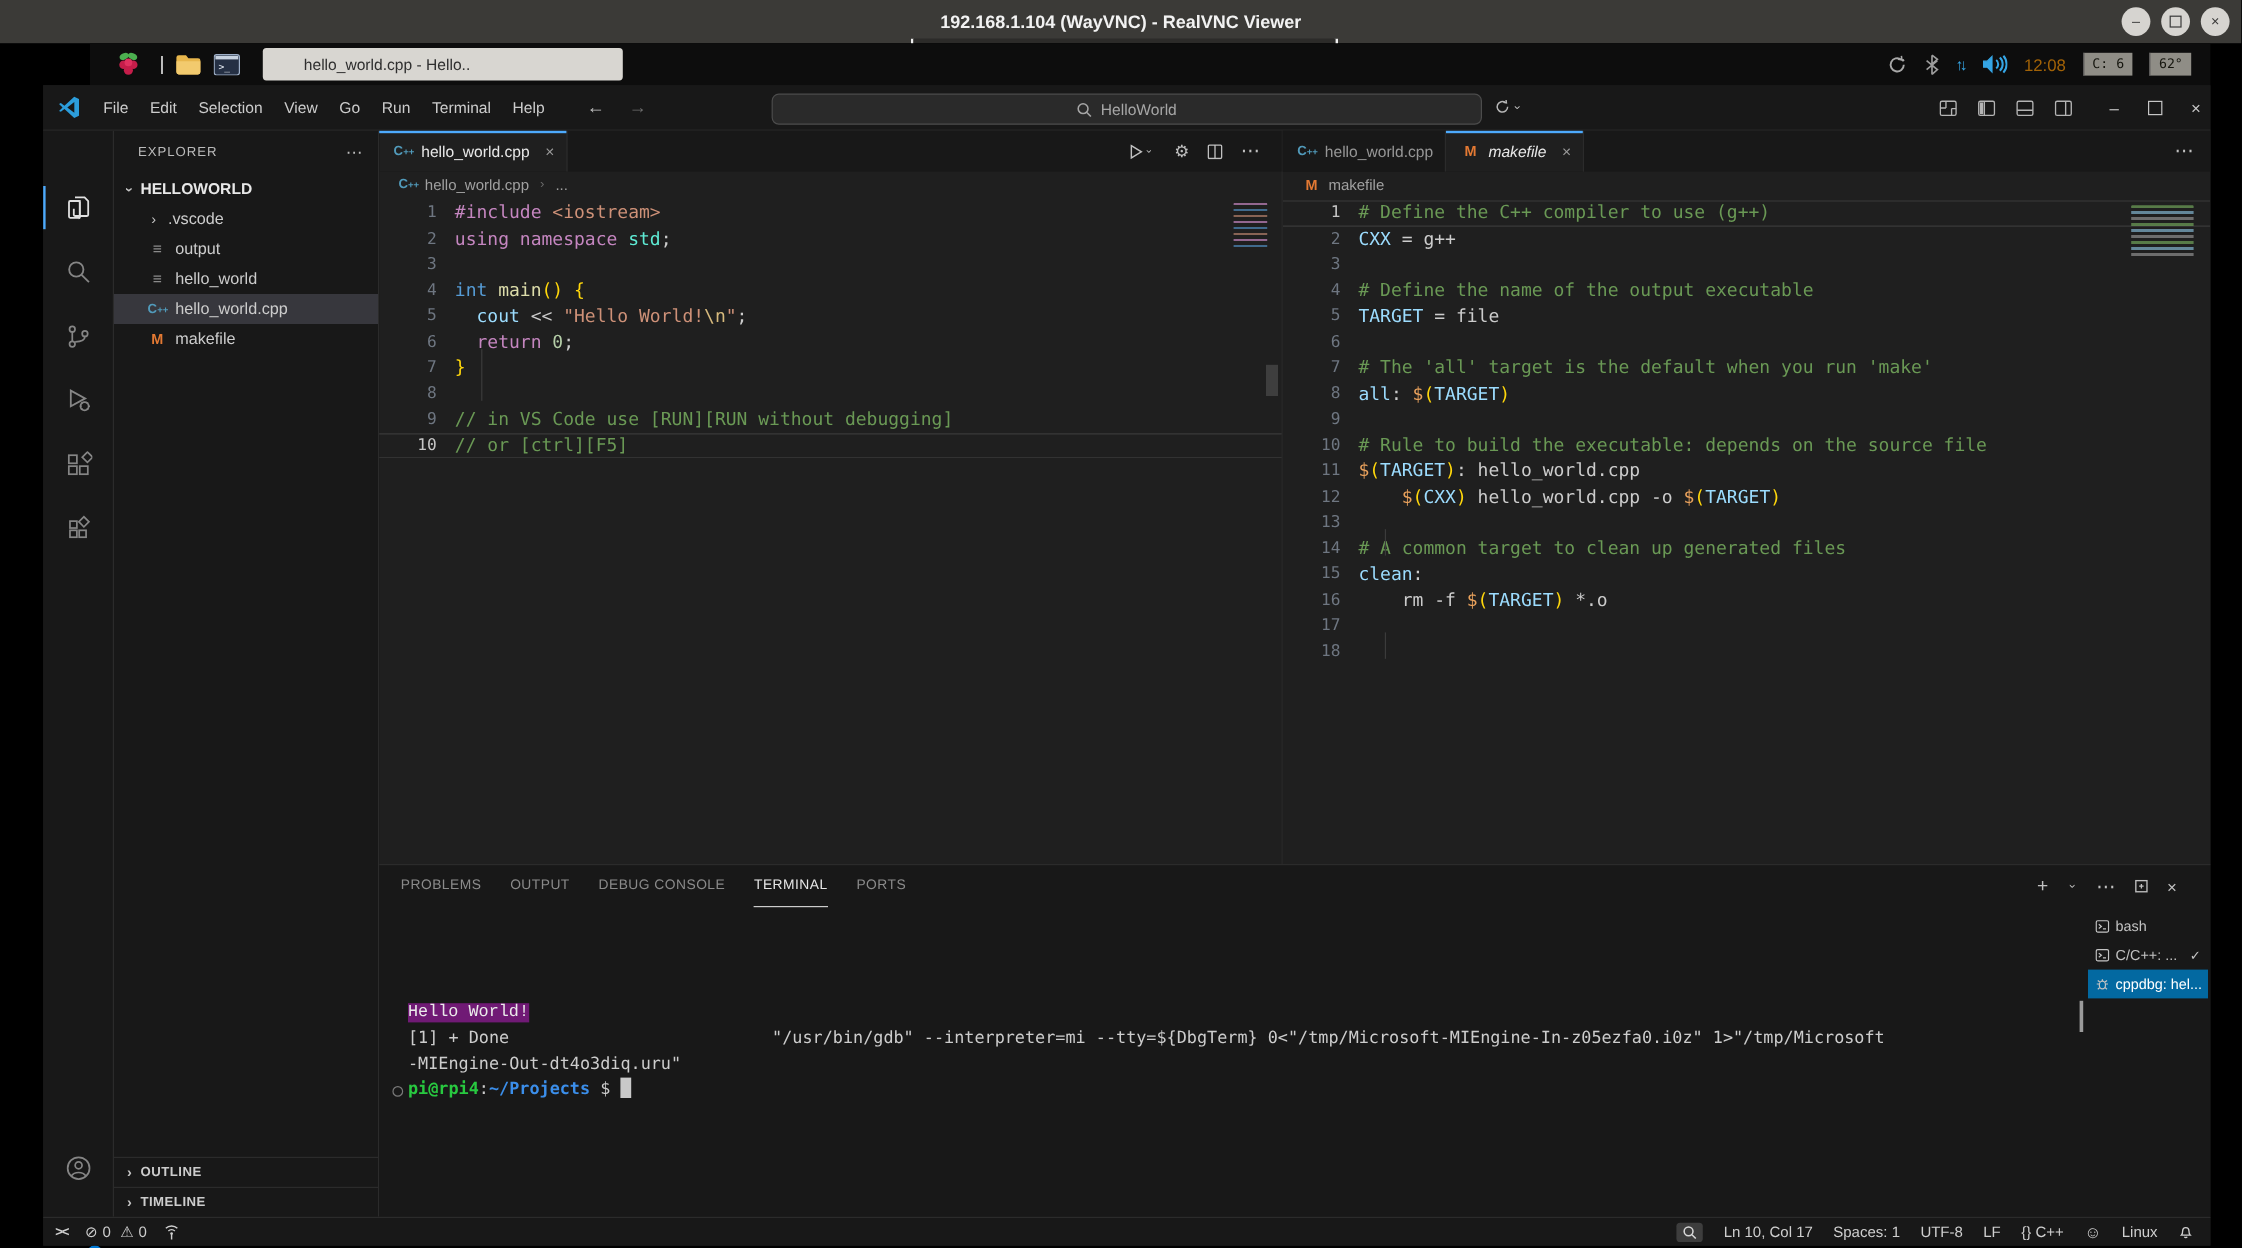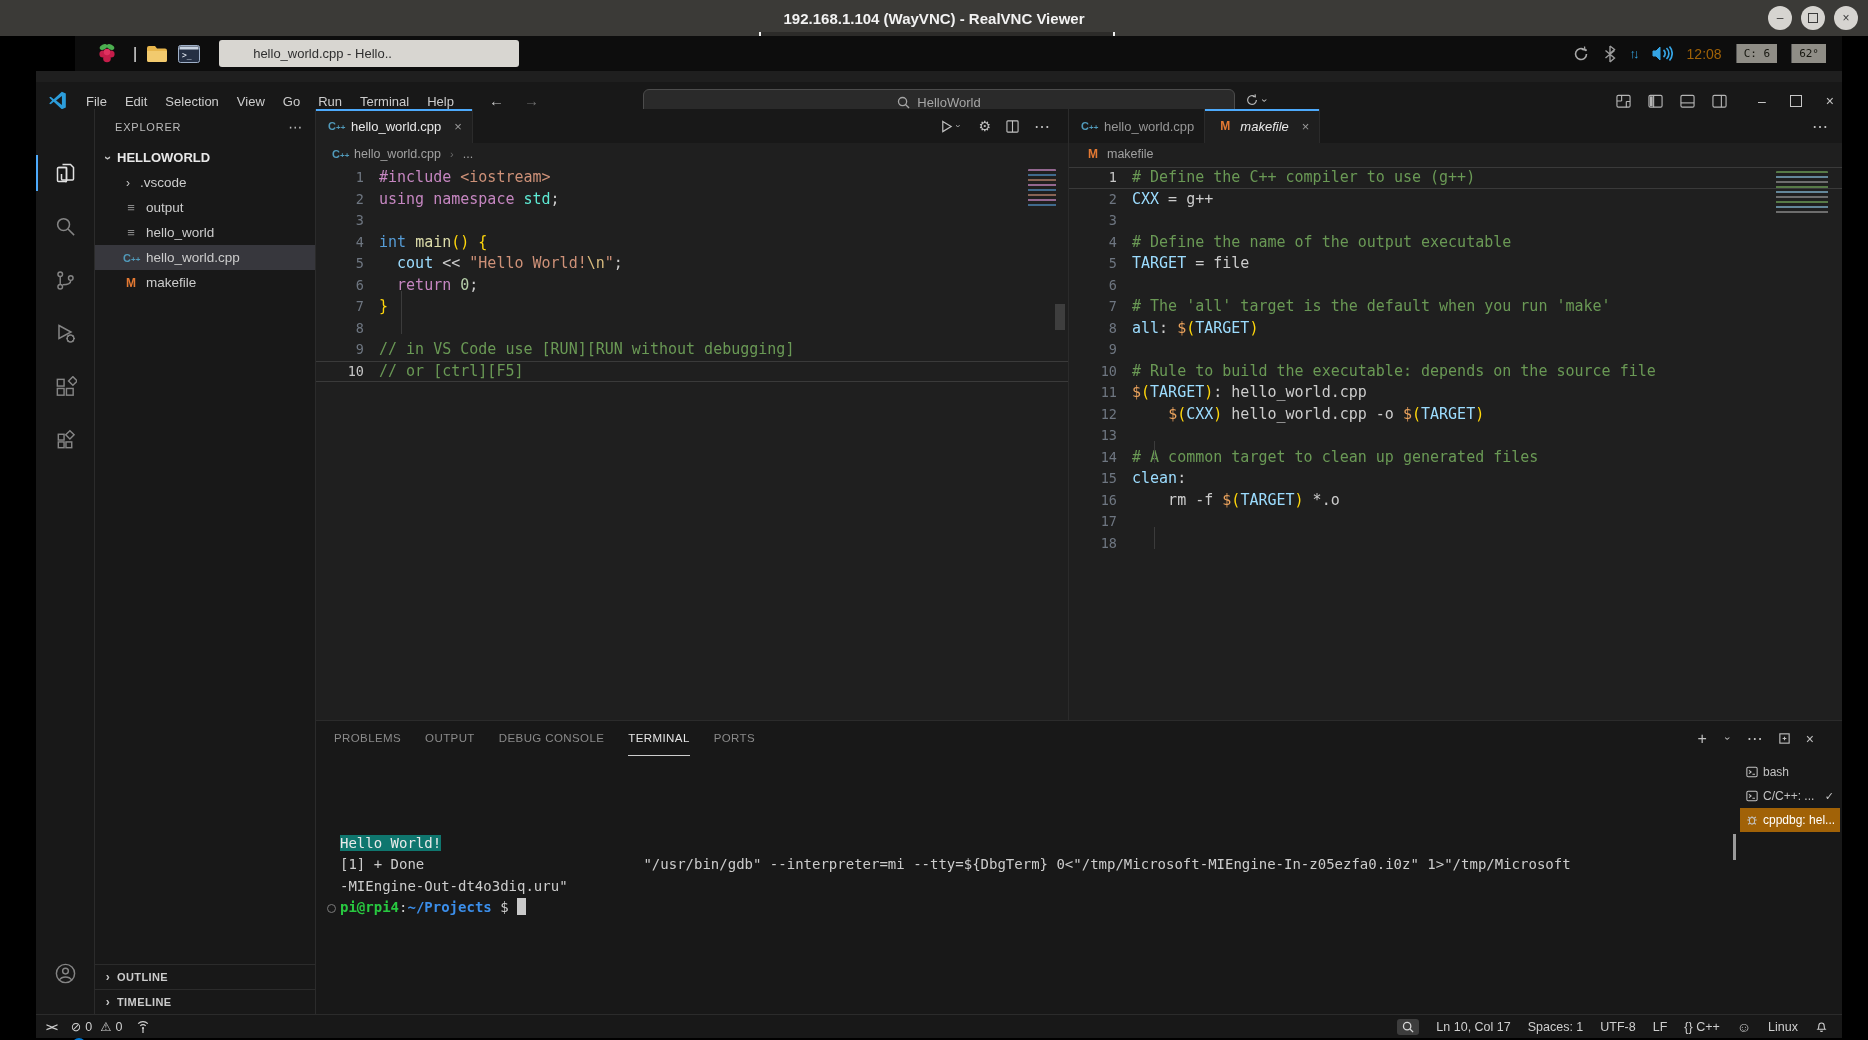--- a/index.html
+++ b/index.html
@@ -26,21 +26,21 @@
   .win-btn{margin-left:10px;width:300px;height:27px;background:#d8d6d1;border-radius:3px;color:#2f2f2f;
     font-size:13px;display:flex;align-items:center;padding-left:34px;box-sizing:border-box;}
   .tray{margin-left:auto;display:flex;align-items:center;gap:14px;padding-right:16px;}
   .tray .time{color:#a16207;font-size:14px;}
   .badge{background:#8f8d86;color:#16160f;font-family:"DejaVu Sans Mono",monospace;font-size:11px;
     padding:3px 7px;border-left:1px solid #555;}
   .updown{color:#35a5e5;font-size:13px;font-weight:bold;letter-spacing:-3px;}
 
   
   .vscode{position:absolute;left:36px;top:71px;width:1806px;height:967px;background:#1f1f1f;color:#ccc;}
-  .menubar{position:absolute;left:0;top:11px;width:100%;height:38px;background:#181818;
+  .menubar{position:absolute;left:0;top:0;width:100%;height:38px;background:#181818;
     border-bottom:1px solid #2b2b2b;display:flex;align-items:center;box-sizing:border-box;}
   .vsc-logo{margin:0 10px 0 12px;}
   .menu-item{padding:0 9px;font-size:13px;color:#cccccc;}
   .nav-arrows{margin-left:26px;display:flex;gap:20px;font-size:15px;}
   .nav-back{color:#c5c5c5}.nav-fwd{color:#6e6e6e}
   .cmd-center{position:absolute;left:50%;transform:translateX(-50%);top:7px;width:590px;height:24px;
     background:#2a2a2a;border:1px solid #4c4c4c;border-radius:6px;display:flex;align-items:center;
     justify-content:center;gap:7px;color:#a6a6a6;font-size:13px;}
   .tb-right{position:absolute;right:8px;top:0;height:38px;display:flex;align-items:center;gap:21px;}
   .layout-ic{display:flex;gap:17px;margin-right:10px;}
@@ -104,26 +104,26 @@
   .panel{position:absolute;left:280px;top:649px;width:1526px;height:294px;background:#181818;
     border-top:1px solid #2b2b2b;box-sizing:border-box;}
   .ptabs{display:flex;gap:24px;height:35px;align-items:center;padding-left:18px;}
   .ptab{font-size:11.5px;letter-spacing:.4px;color:#8a8a8a;height:100%;display:flex;align-items:center;
     border-bottom:1px solid transparent;box-sizing:border-box;}
   .ptab.active{color:#e5e5e5;border-bottom:1px solid #cccccc;}
   .p-actions{position:absolute;right:28px;top:0;height:35px;display:flex;align-items:center;gap:15px;color:#c0c0c0;}
   .term{position:absolute;left:24px;top:112px;font-size:14px;line-height:21.3px;white-space:pre;}
   .tl{position:relative;}
   .tseg-d{color:#cccccc}.tseg-g{color:#28c940;font-weight:bold}.tseg-b{color:#3b8eea;font-weight:bold}
-  .tseg-sel{background:#0f766e;color:#eaeaea;}
+  .tseg-sel{background:#701a75;color:#eaeaea;font-family:Liberation Mono, monospace;}
   .tcursor{display:inline-block;width:9px;height:17px;background:#c9c9c9;vertical-align:-3px;}
   .tdeco{position:absolute;left:-13px;top:7px;width:7px;height:7px;border:1px solid #7a7a7a;border-radius:50%;}
   .termlist{position:absolute;left:1424px;top:39px;width:100px;}
   .trow{height:24px;display:flex;align-items:center;gap:5px;font-size:12px;color:#c3c3c3;padding-left:6px;}
-  .trow.sel{background:#a16207;color:#fff;}
+  .trow.sel{background:#0369a1;color:#fff;}
   .trow .chk{margin-left:auto;margin-right:6px;font-size:11px;}
   .tlist-scroll{position:absolute;left:1417px;top:113px;width:3px;height:26px;background:#9a9a9a;}
 
   
   .statusbar{position:absolute;left:0;top:943px;width:100%;height:24px;background:#181818;
     border-top:1px solid #2b2b2b;box-sizing:border-box;display:flex;align-items:center;
     font-size:12.5px;color:#cfcfcf;}
   .sb-left{display:flex;align-items:center;gap:14px;padding-left:10px;}
   .sb-right{margin-left:auto;display:flex;align-items:center;gap:17px;padding-right:14px;}
   .remote-ind{font-weight:bold;font-size:11px;letter-spacing:-1px;}

